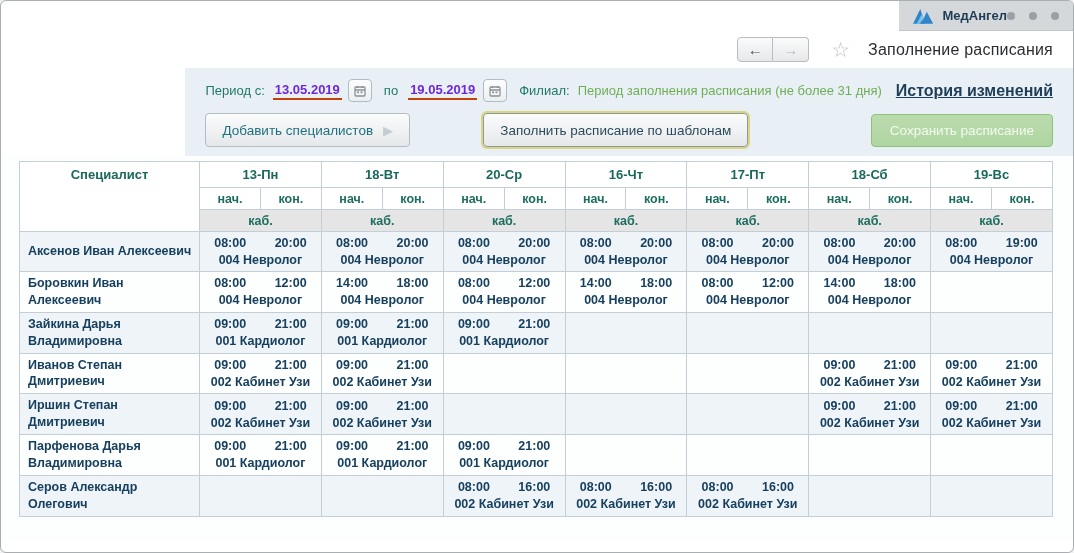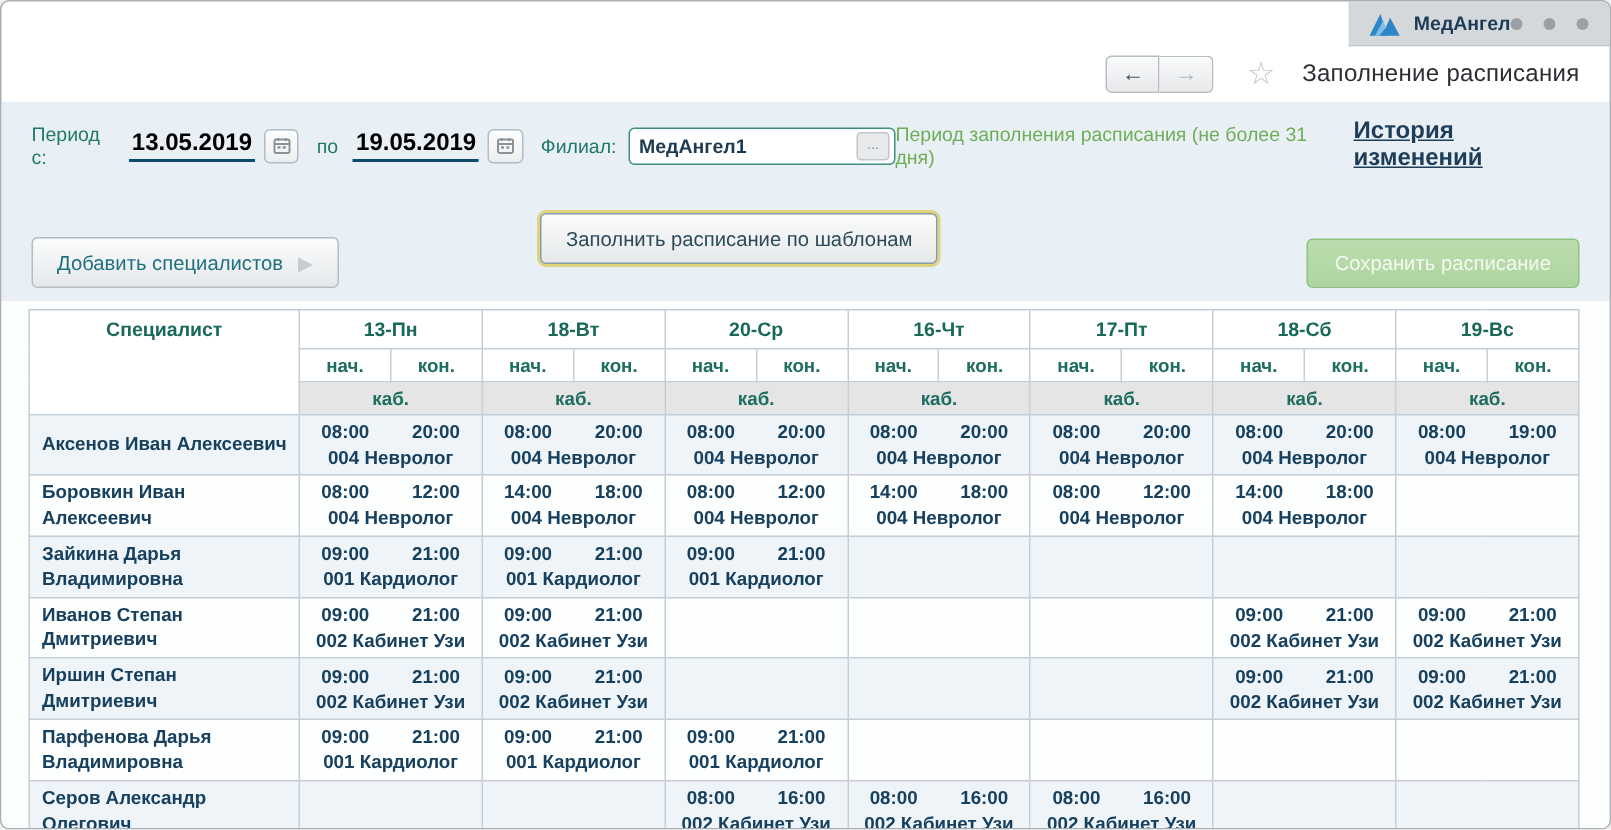--- a/index.html
+++ b/index.html
@@ -36,22 +36,22 @@
   .navbtn.back { border-radius:4px 0 0 4px; color:#4a4f54; }
   .navbtn.fwd  { border-radius:0 4px 4px 0; border-left:none; color:#b4bac0; }
   .star { font-size:21px; color:#c0c5ca; margin:0 18px 0 22px; line-height:1; }
   .pagetitle { font-size:16px; font-weight:normal; color:#2b2e32; letter-spacing:.2px; }
 
   
   .filters { background:#e9f0f5; padding:11px 20px 0 20px; flex:0 0 auto; }
   .filter-row { display:flex; align-items:center; font-size:13px; }
   .lbl { color:#20786a; margin-right:8px; }
   .datefield {
-    font-weight:bold; color:#000000; font-size:16px;
-    border-bottom:2px solid #0c4a6e; padding:0 2px 1px 2px; margin-right:6px;
+    font-weight:bold; color:#6d28d9; font-size:13px;
+    border-bottom:2px solid #c2410c; padding:0 2px 1px 2px; margin-right:6px;
     cursor:pointer;
   }
   .calbtn {
     width:24px; height:23px; border:1px solid #b0bdc4; border-radius:4px;
     background:linear-gradient(#fdfdfd,#eceff1); margin-right:12px;
     display:inline-flex; align-items:center; justify-content:center; cursor:pointer;
   }
   .lbl.po { margin-right:10px; }
   .branchwrap {
     display:inline-flex; align-items:center; border:1px solid #3c8f84;
@@ -69,21 +69,20 @@
   .hint { color:#6fae57; font-size:13px; }
   .history { color:#1d3d58; font-size:16px; font-weight:bold; text-decoration:underline; cursor:pointer; }
 
   
   .buttons-row { display:flex; align-items:center; margin-top:11px; padding-bottom:9px; }
   .btn {
     height:34px; border:1px solid #b5bcc1; border-radius:4px;
     background:linear-gradient(#fbfcfc,#e5e8ea);
     font-size:13.5px; font-family:"Liberation Sans", sans-serif; cursor:pointer;
     padding:0 16px;
-    margin-top:32px;
   }
   .btn-add { color:#1f7080; display:flex; align-items:center; gap:10px; }
   .tri { color:#c6ccd1; font-size:13px; }
   .btn-fill {
     margin:0 auto; color:#2c4a5a; border:1px solid #8a9aa5;
     box-shadow:0 0 0 2px #ded37e; position:relative; left:8px;
   }
   .btn-save {
     background:linear-gradient(#bbdcae,#aed5a0); border:1px solid #8fc07e;
     color:#f3faef; height:33px; padding:0 18px;
@@ -166,24 +165,20 @@
         <svg width="12" height="12" viewBox="0 0 12 12">
           <rect x="1" y="2" width="10" height="9" rx="1" fill="none" stroke="#8a9298" stroke-width="1.3"></rect>
           <line x1="1" y1="5" x2="11" y2="5" stroke="#8a9298" stroke-width="1.3"></line>
           <line x1="3.5" y1="1" x2="3.5" y2="3" stroke="#8a9298" stroke-width="1.3"></line>
           <line x1="8.5" y1="1" x2="8.5" y2="3" stroke="#8a9298" stroke-width="1.3"></line>
           <rect x="3" y="6.5" width="2" height="1.6" fill="#8a9298"></rect>
           <rect x="6.5" y="6.5" width="2" height="1.6" fill="#8a9298"></rect>
         </svg>
       </button>
       <span class="lbl">Филиал:</span>
-      <span class="branchwrap">
-        <input value="МедАнгел1" style="">
-        <button class="morebtn">...</button>
-      </span>
       <span class="filter-right">
         <span class="hint">Период заполнения расписания (не более 31 дня)</span>
         <a class="history">История изменений</a>
       </span>
     </div>
 
     <div class="buttons-row">
       <button class="btn btn-add">
         <span>Добавить специалистов</span>
         <span class="tri">▶</span>

